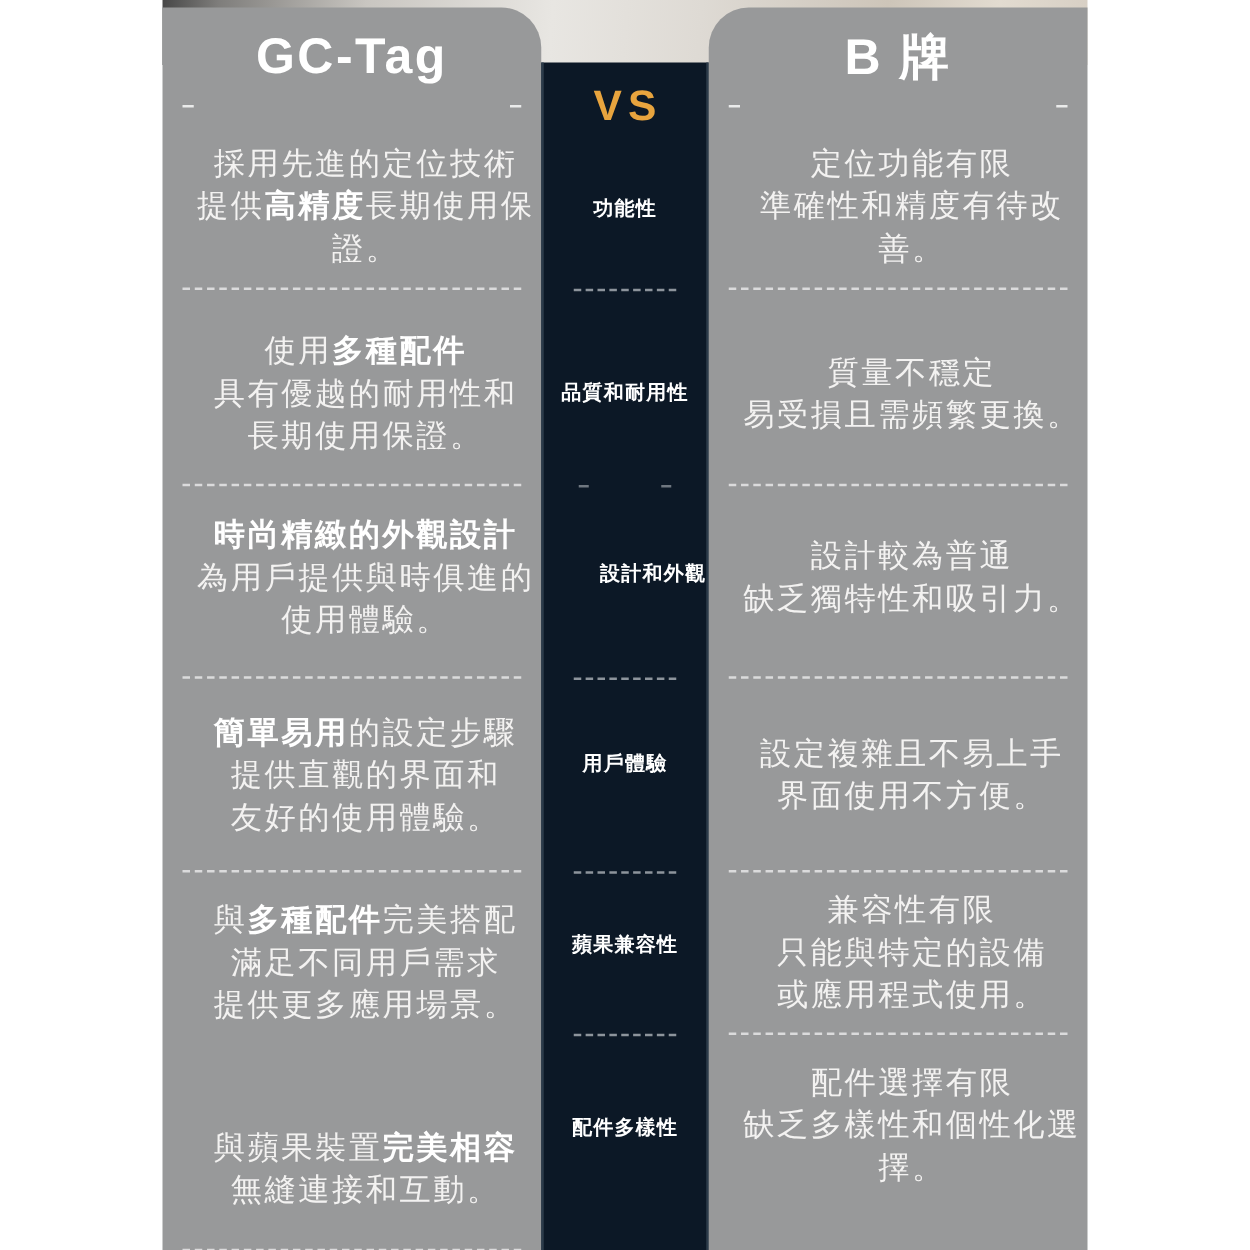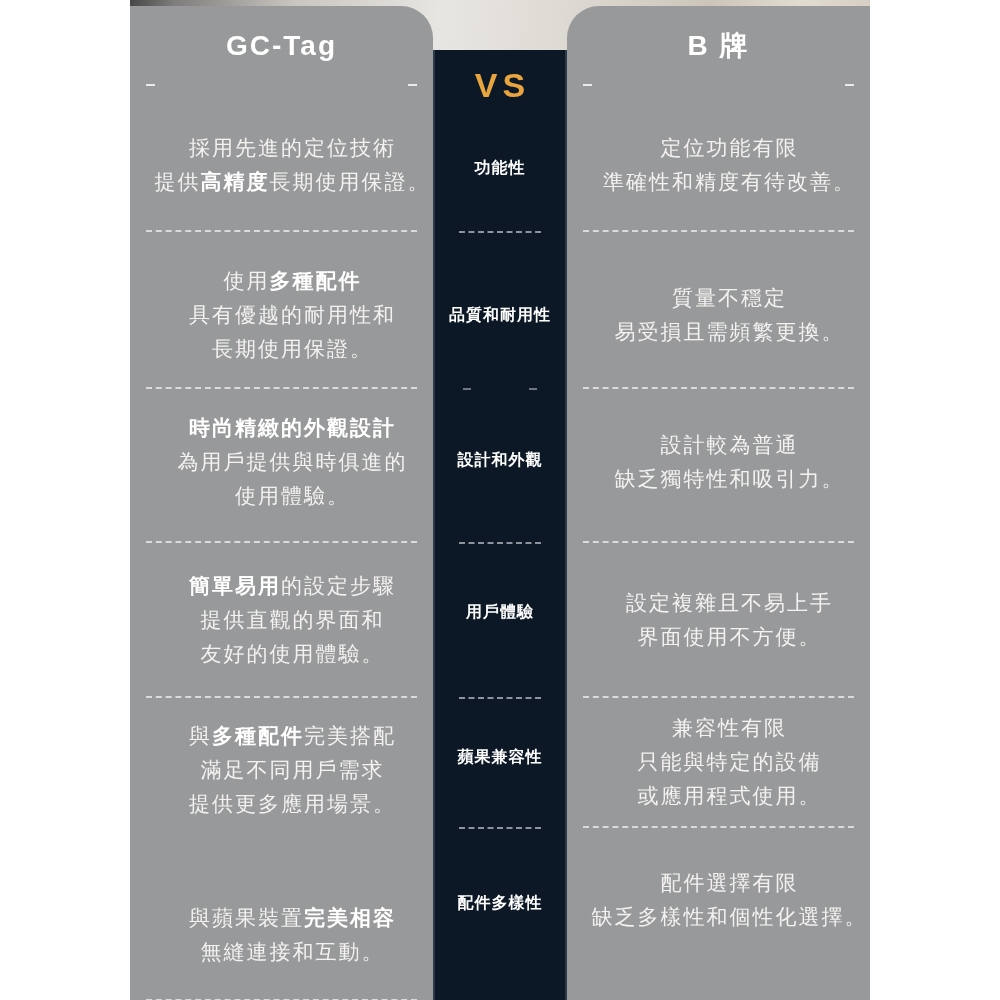--- a/index.html
+++ b/index.html
@@ -18,26 +18,26 @@
   .panel.gray{width:303px;background:var(--gray);}
   .panel.left{left:130px;border-top-right-radius:32px;}
   .panel.right{left:567px;border-top-left-radius:32px;}
   .panel.mid{left:433px;top:50px;width:134px;height:950px;background:var(--navy);
     border-left:2px solid #2C3B4A;border-right:2px solid #2C3B4A;}
   .g-header{position:relative;height:79px;display:flex;align-items:center;justify-content:center;}
   .g-header::before,.g-header::after{content:"";position:absolute;bottom:-1px;width:9px;height:2px;
     background:rgba(255,255,255,0.8);}
   .g-header::before{left:16px;}
   .g-header::after{right:16px;}
-  .g-title{font-size:28px;font-weight:700;color:var(--white);letter-spacing:2px;}
+  .g-title{font-size:40px;font-weight:700;color:var(--white);letter-spacing:2px;}
   .g-row{position:relative;display:flex;align-items:center;justify-content:center;}
   .g-row.sep::after{content:"";position:absolute;bottom:-1px;left:16px;right:16px;
     border-top:2px dashed var(--dash-light);}
   .cell{text-align:center;}
-  .line{font-size:21px;line-height:34px;letter-spacing:2px;color:var(--body);font-weight:400;margin-left:22px;}
+  .line{font-size:25px;line-height:34px;letter-spacing:2px;color:var(--body);font-weight:400;margin-left:22px;}
   .line .b{font-weight:700;color:var(--white);}
   .vs{position:absolute;top:16px;left:0;width:100%;text-align:center;
     font-size:34px;font-weight:700;color:var(--gold);letter-spacing:5px;text-indent:5px;}
   .mid-label{position:absolute;left:0;width:100%;text-align:center;line-height:26px;
     font-size:16px;font-weight:700;color:var(--white);letter-spacing:1px;}
   .mid-sep{position:absolute;left:24px;right:24px;border-top:2px dashed var(--dash-dark);}
   .mid-sep.ends{border-top:none;}
   .mid-sep.ends::before,.mid-sep.ends::after{content:"";position:absolute;top:0;width:8px;height:2px;
     background:#6F7780;}
   .mid-sep.ends::before{left:4px;}
@@ -92,21 +92,21 @@
           <div class="line"><span>與蘋果裝置</span><span class="b">完美相容</span></div>
           <div class="line"><span>無縫連接和互動。</span></div>
         </div>
       </div>
     </div>
 
   <div class="panel mid" id="mid-panel">
     <div class="vs">VS</div>
   <div class="mid-label" style="top: 105px;">功能性</div>
       <div class="mid-label" style="top: 252px;">品質和耐用性</div>
-      <div class="mid-label" style="top: 397px;">設計和外觀</div>
+      <div class="mid-label" style="top: 397px; text-align: right;">設計和外觀</div>
       <div class="mid-label" style="top: 549px;">用戶體驗</div>
       <div class="mid-label" style="top: 694px;">蘋果兼容性</div>
       <div class="mid-label" style="top: 840px;">配件多樣性</div>
       <div class="mid-sep" style="top: 181px;"></div>
       <div class="mid-sep ends" style="top: 338px;"></div>
       <div class="mid-sep" style="top: 492px;"></div>
       <div class="mid-sep" style="top: 647px;"></div>
       <div class="mid-sep" style="top: 777px;"></div>
     </div>
 

